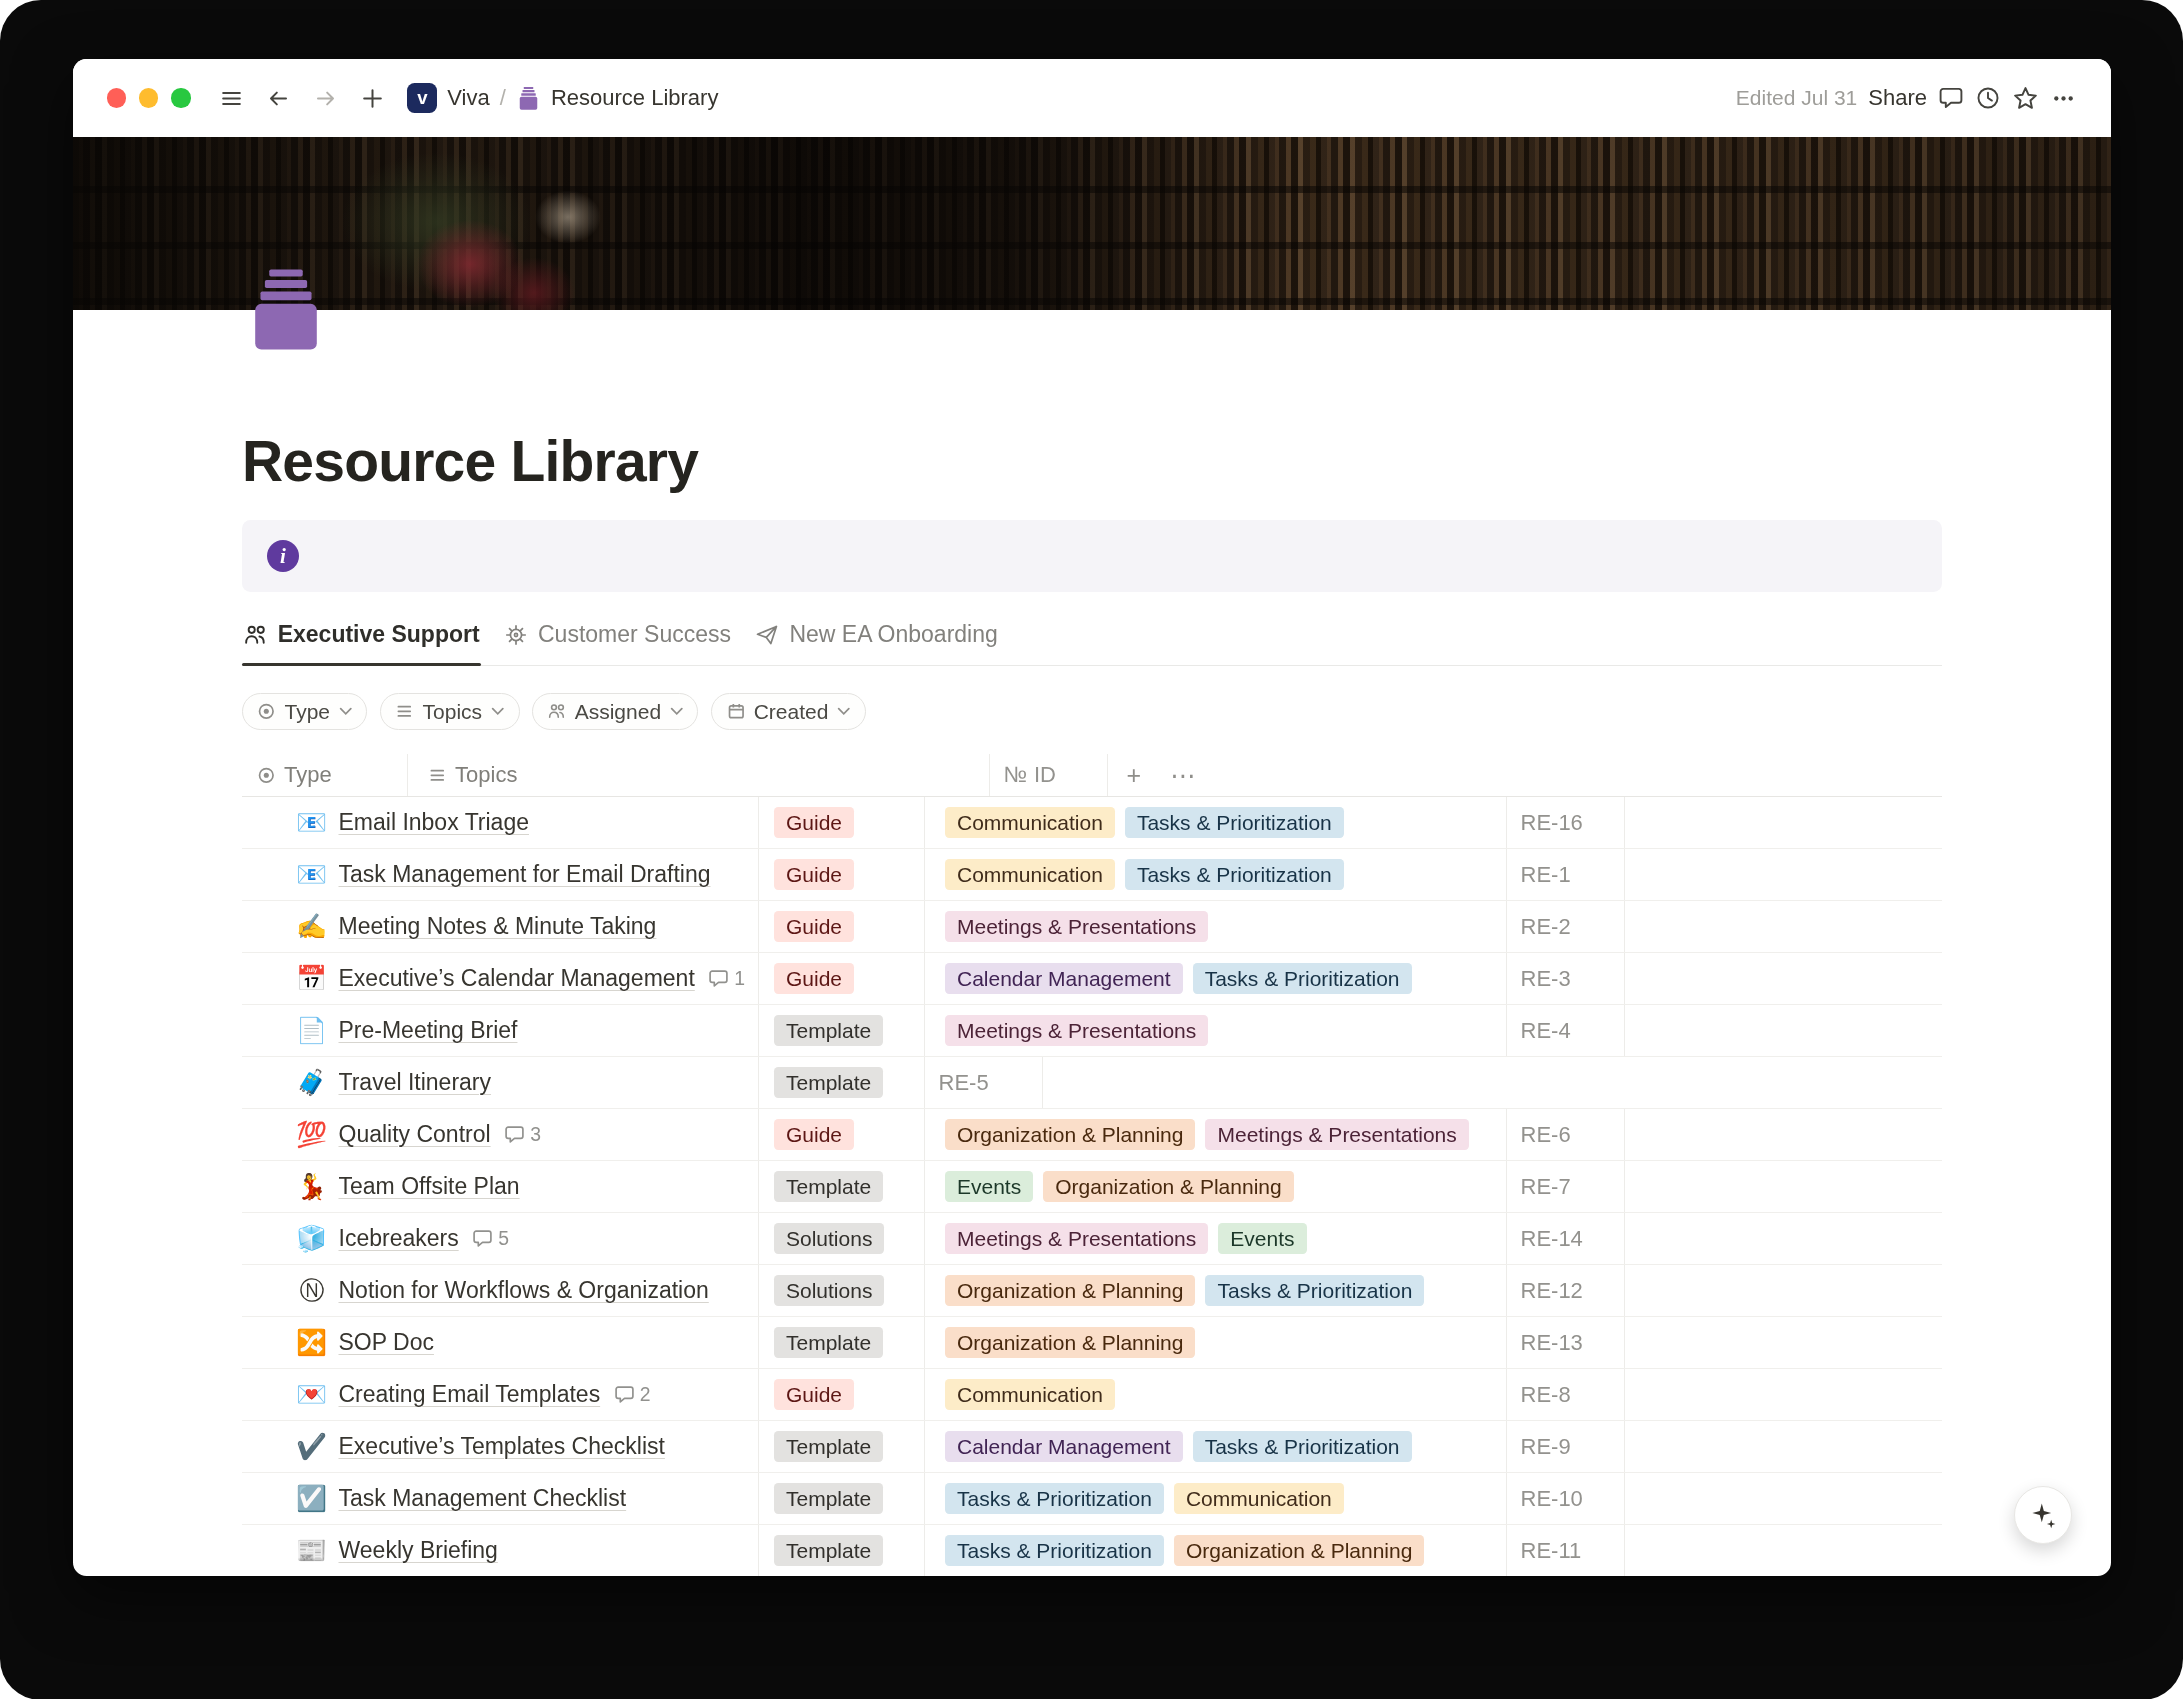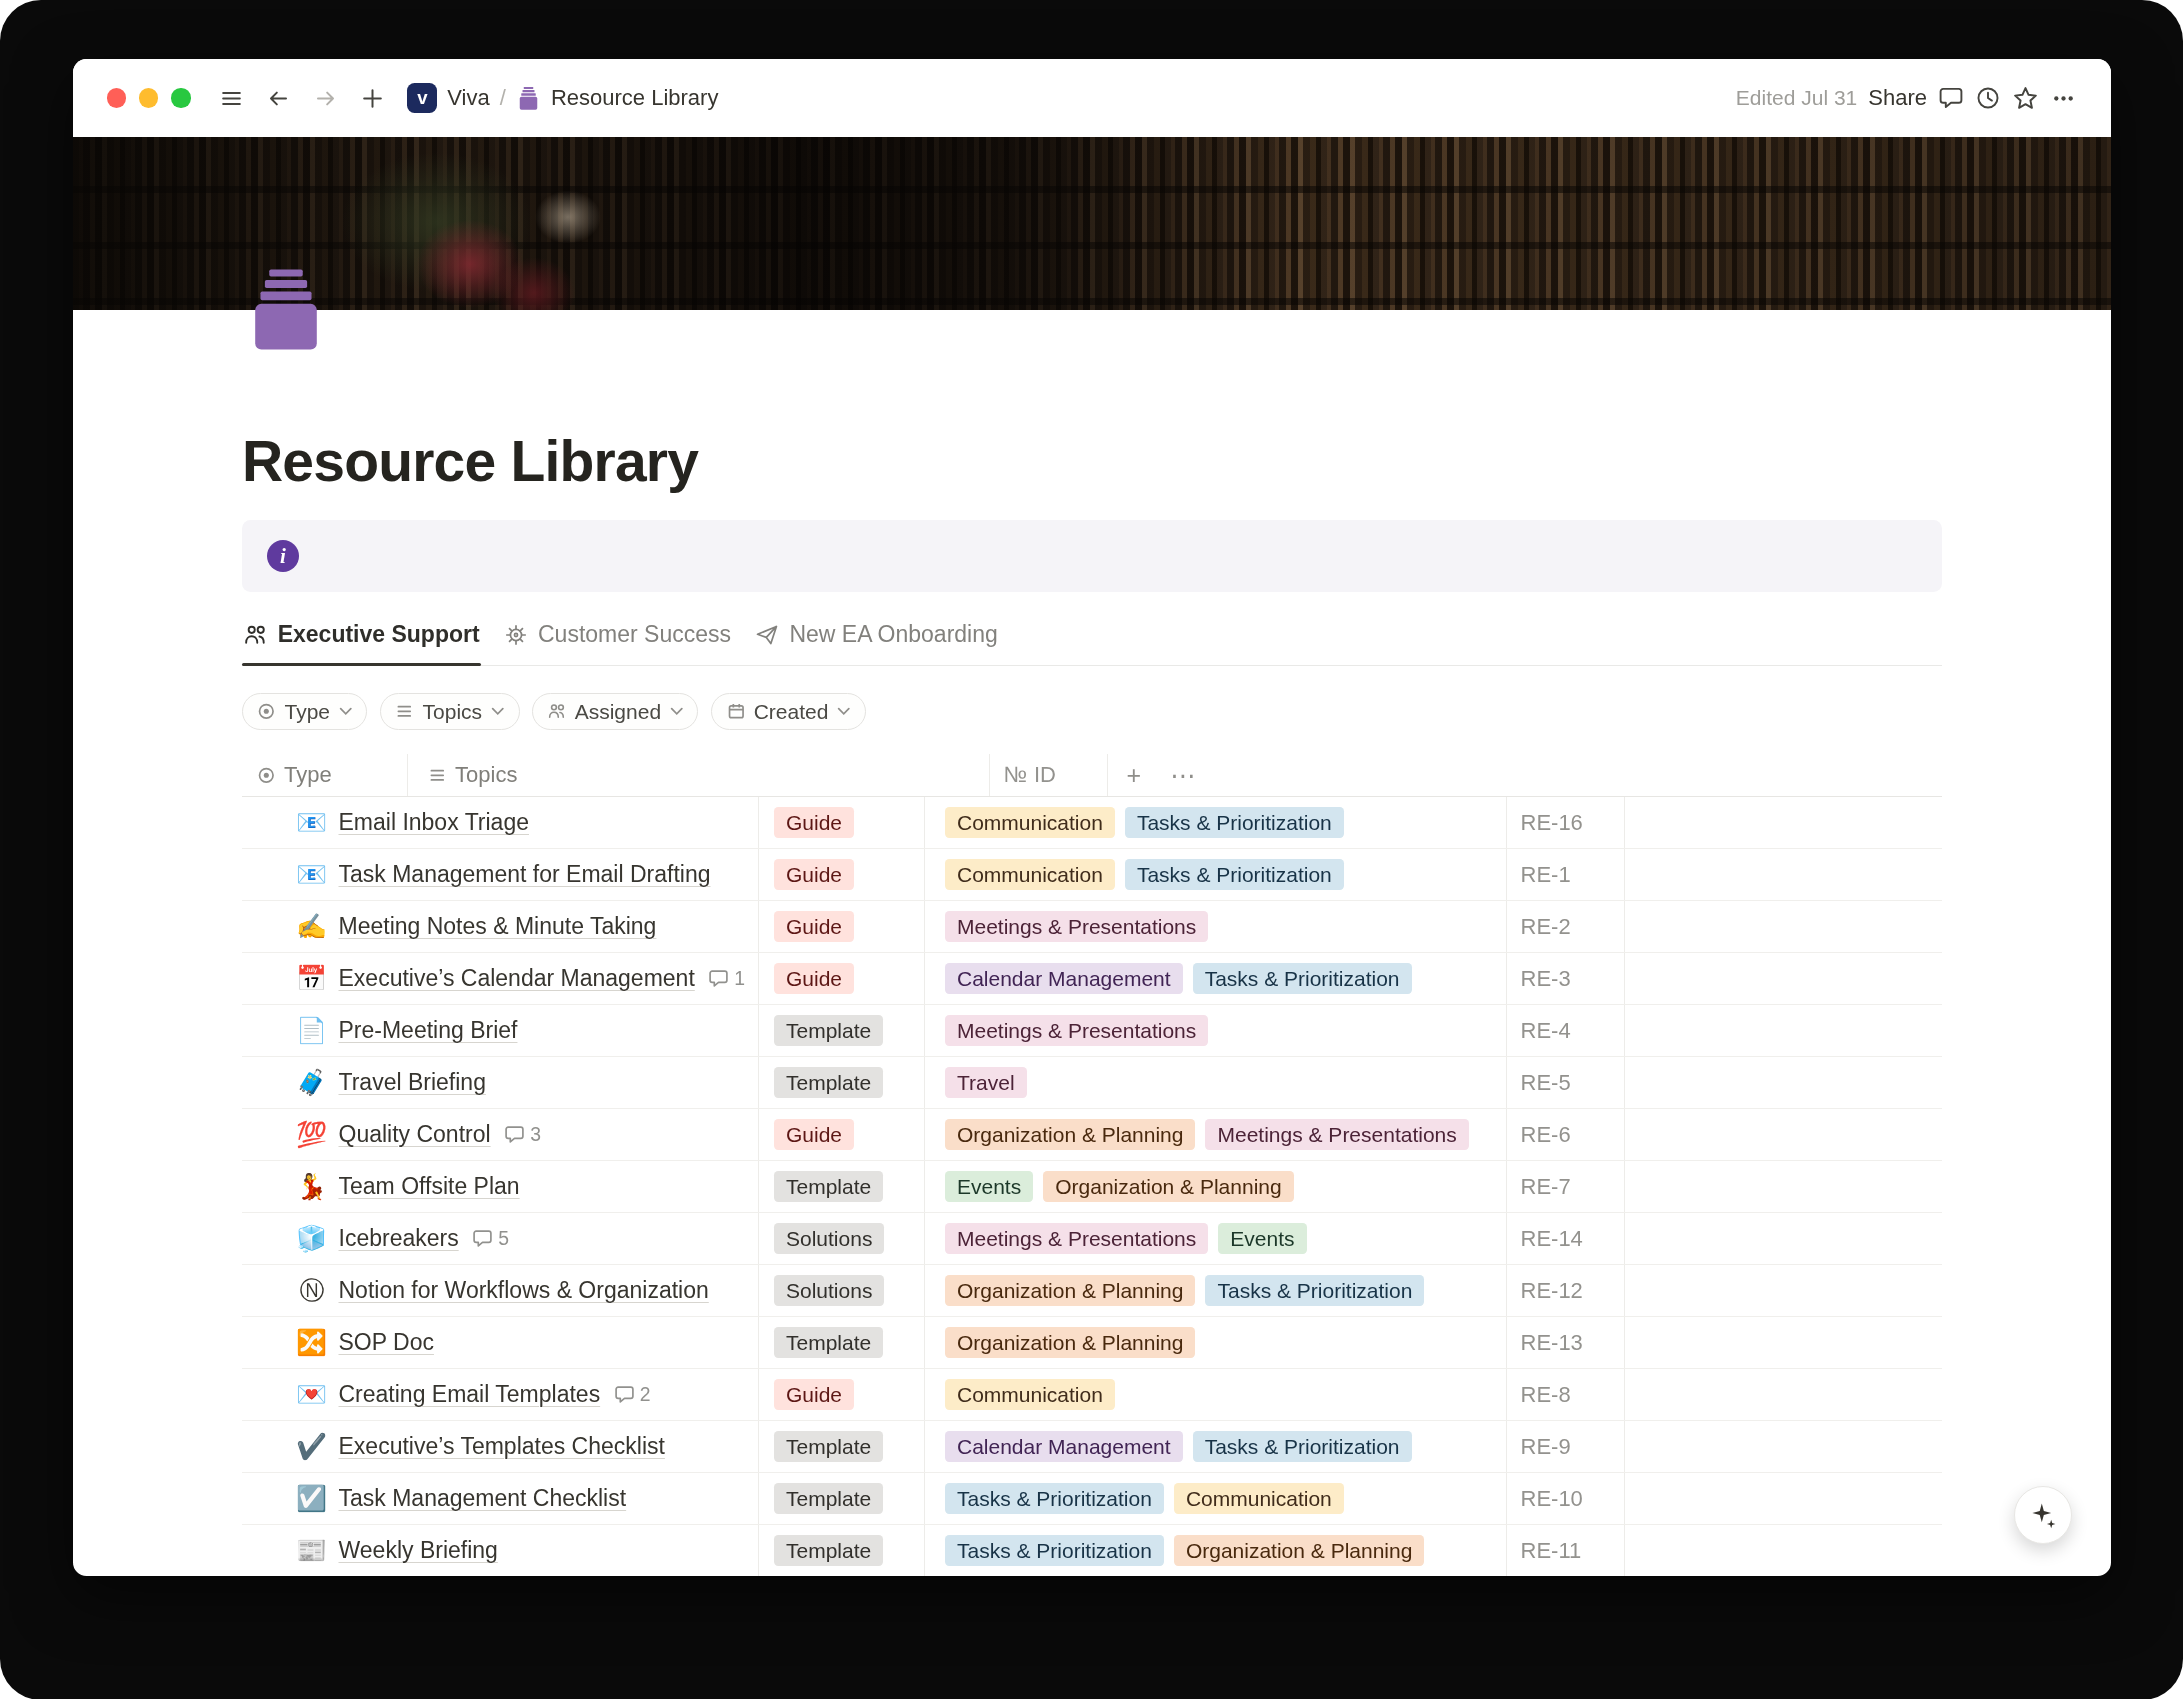--- a/index.html
+++ b/index.html
@@ -408,27 +408,24 @@
               </div>
               <div class="td topics-col">
                 <span class="tag" style="background:#f5e0e9;color:#4c2337">Meetings &amp; Presentations</span>
               </div>
               <div class="td id-col">RE-4</div>
               <div class="td extras-col"></div>
             </div>
             <div class="trow">
               <div class="td name-col">
                 <span class="remoji">🧳</span>
-                <span class="rname">Travel Briefing</span>
-              </div>
-              <div class="td type-col">
-                <span class="tag" style="background:#e3e2e0;color:#32302c">Template</span>
-              </div>
-              <div class="td topics-col">
-                <span class="tag" style="background:#f5e0e9;color:#4c2337">Travel</span>
+                <span class="rname">Travel Itinerary</span>
+              </div>
+              <div class="td type-col">
+                <span class="tag" style="background:#e3e2e0;color:#32302c">Template</span>
               </div>
               <div class="td id-col">RE-5</div>
               <div class="td extras-col"></div>
             </div>
             <div class="trow">
               <div class="td name-col">
                 <span class="remoji">💯</span>
                 <span class="rname">Quality Control</span>
                 <span class="cbadge">
                   <svg width="21" height="21" viewBox="0 0 30 30">

